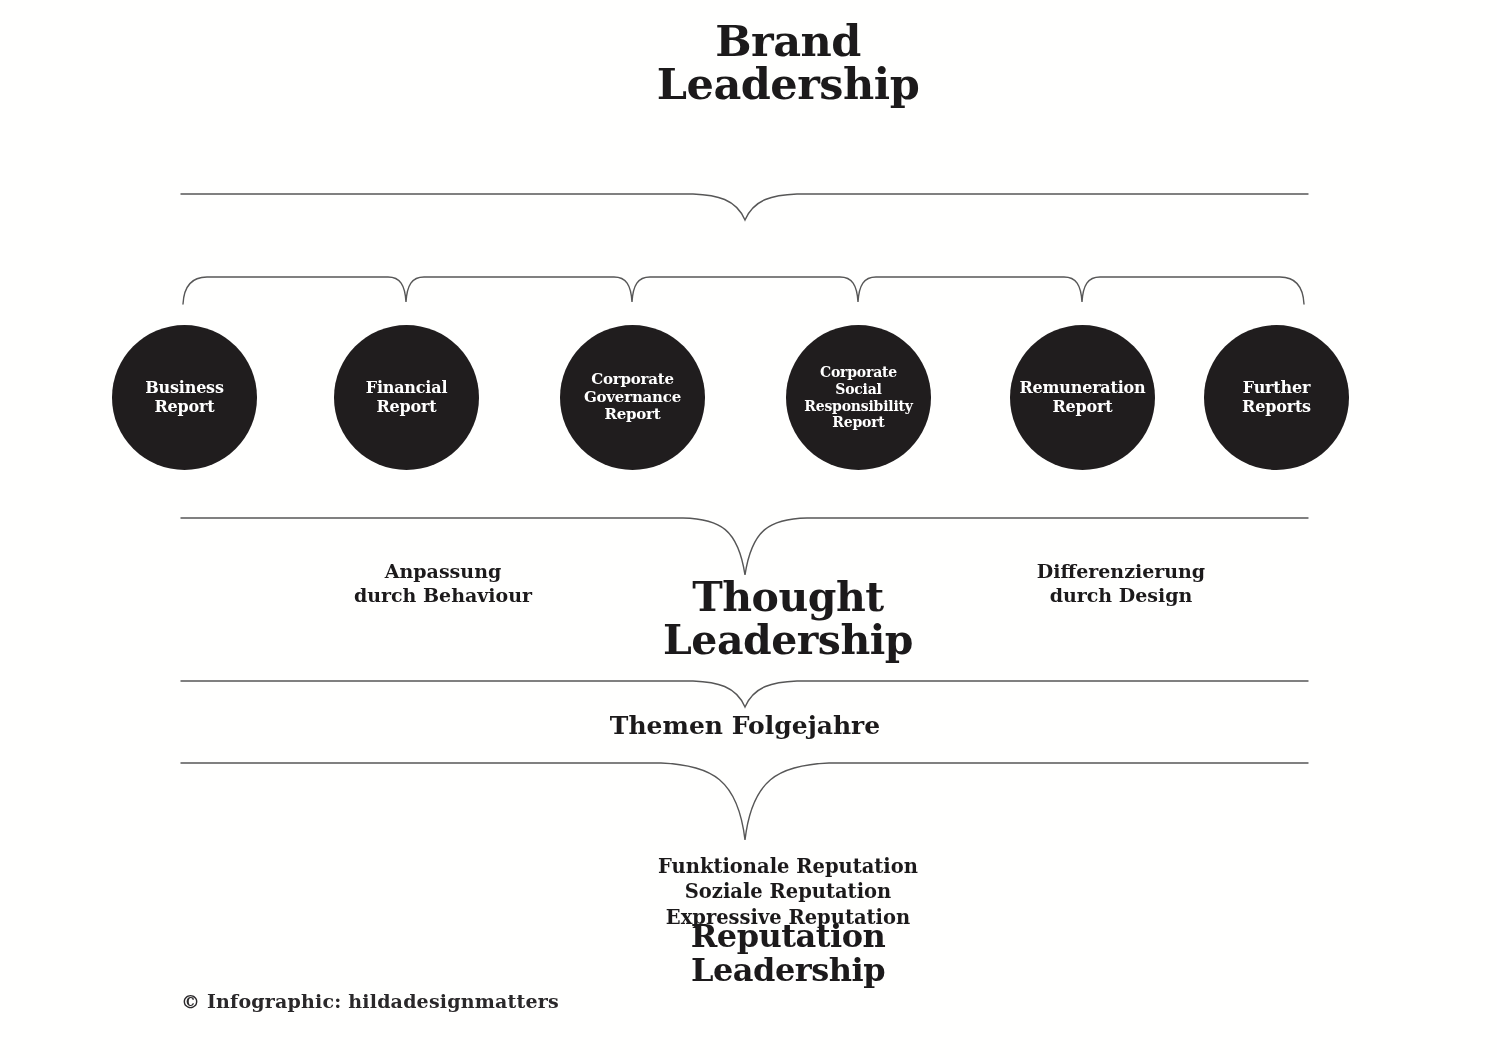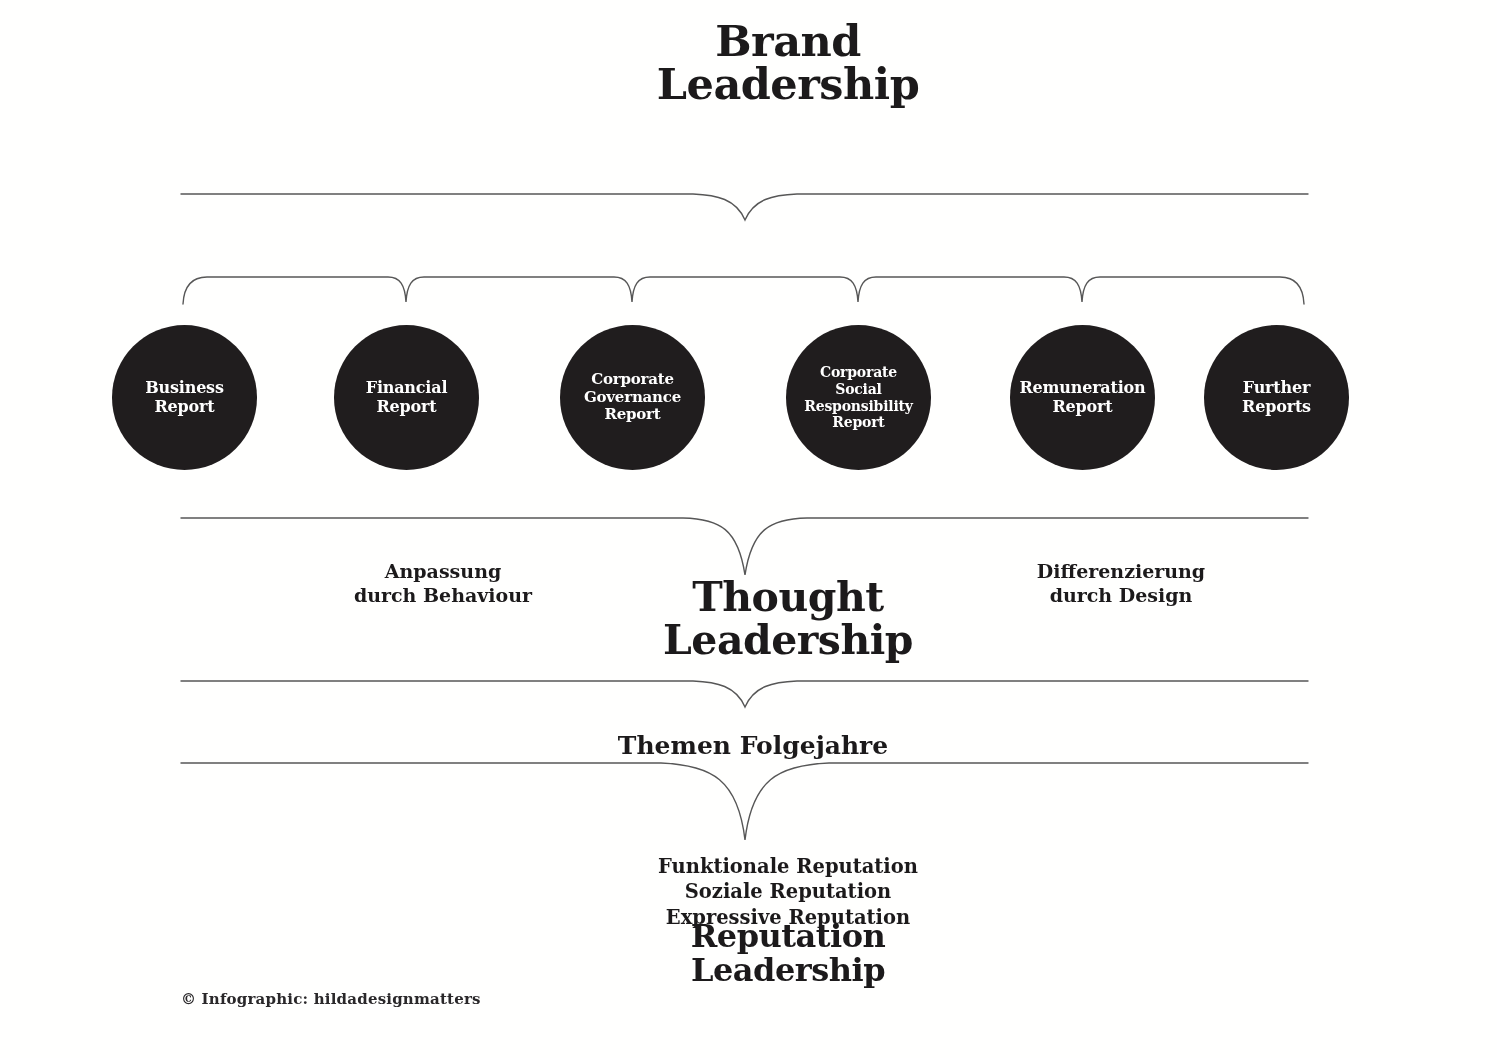--- a/index.html
+++ b/index.html
@@ -21,21 +21,21 @@
     letter-spacing:-0.5px;
   }
   .subtitle{
     top:112px;
     font-size:24px;font-weight:bold;letter-spacing:0px;
   }
   .section-label{
     font-size:25px;font-weight:bold;
   }
   .themen-vorjahre{top:223px;}
-  .themen-folgejahre{top:731px;padding-left:8px;}
+  .themen-folgejahre{top:711px;}
 
   svg.brace{position:absolute;left:181px;overflow:visible;}
   svg.brace path{fill:none;stroke:#575757;stroke-width:1.4;stroke-linecap:round;}
 
   .circle{
     position:absolute;top:325px;
     width:145px;height:145px;border-radius:50%;
     background:#201d1e;
     display:flex;align-items:center;justify-content:center;
     text-align:center;
@@ -60,21 +60,21 @@
   .reputation-list{
     top:854px;
     font-size:19.5px;font-weight:bold;line-height:1.3;
   }
   .reputation-title{
     top:920px;
     font-size:32px;font-weight:bold;line-height:1.05;letter-spacing:-0.5px;
   }
   .credit{
     left:181px;top:990px;
-    font-size:15px;font-weight:bold;letter-spacing:0.2px;color:#2a282a;
+    font-size:19px;font-weight:bold;letter-spacing:0.2px;color:#2a282a;
   }
 </style>
 </head>
 <body>
 
 <div id="stage">
 
   <div class="abs center-col title pre">Brand
 Leadership</div>
 

